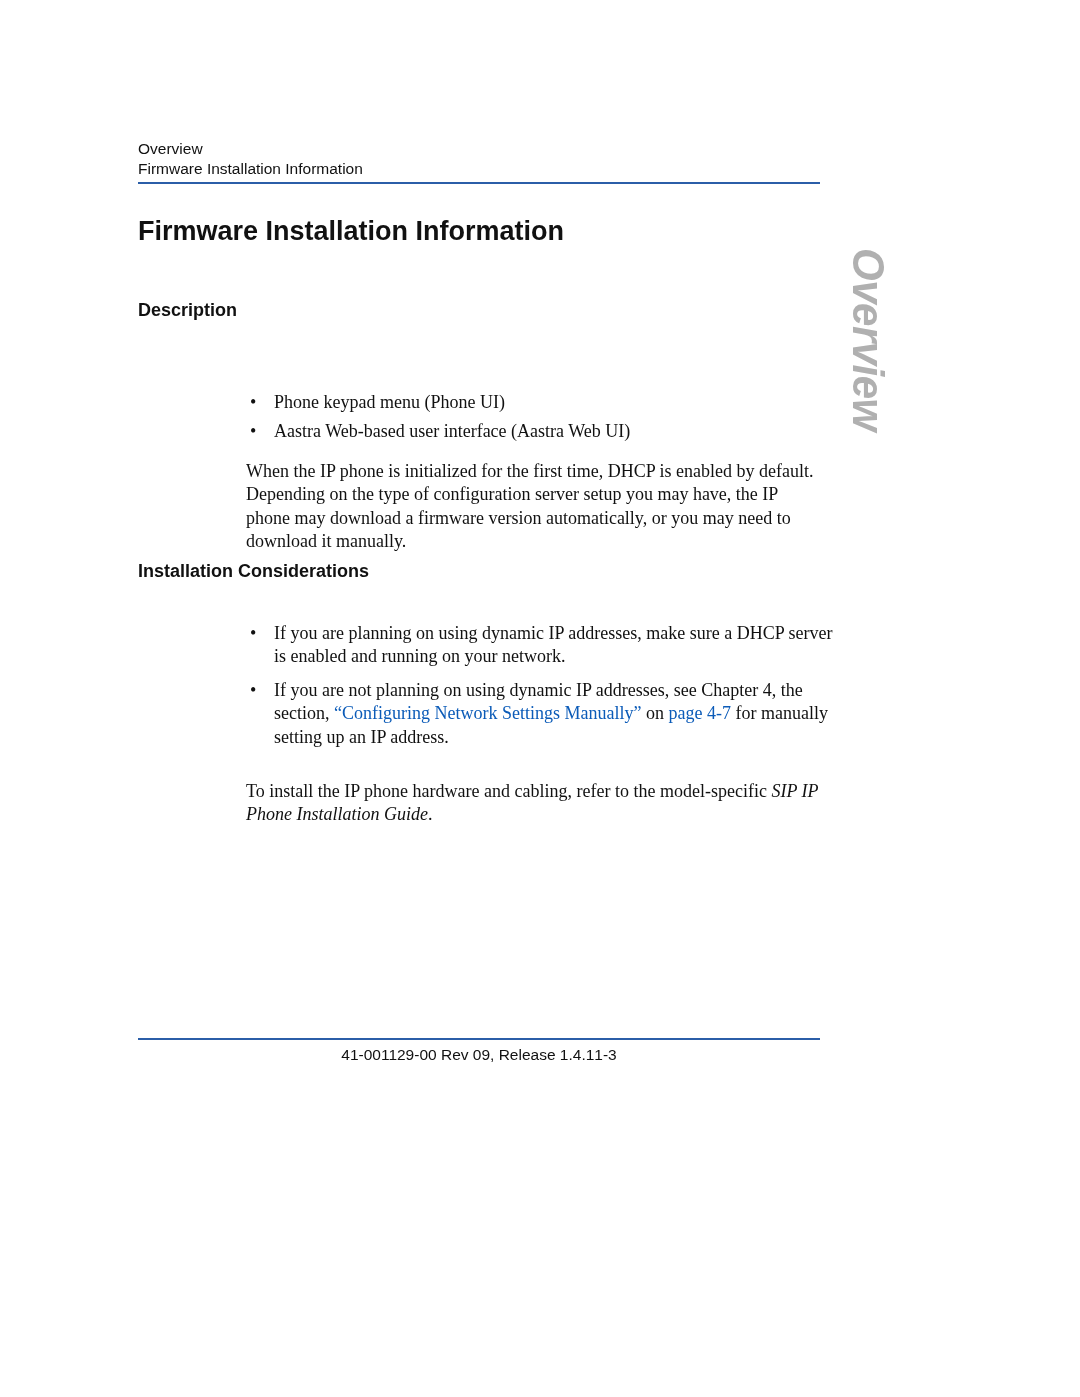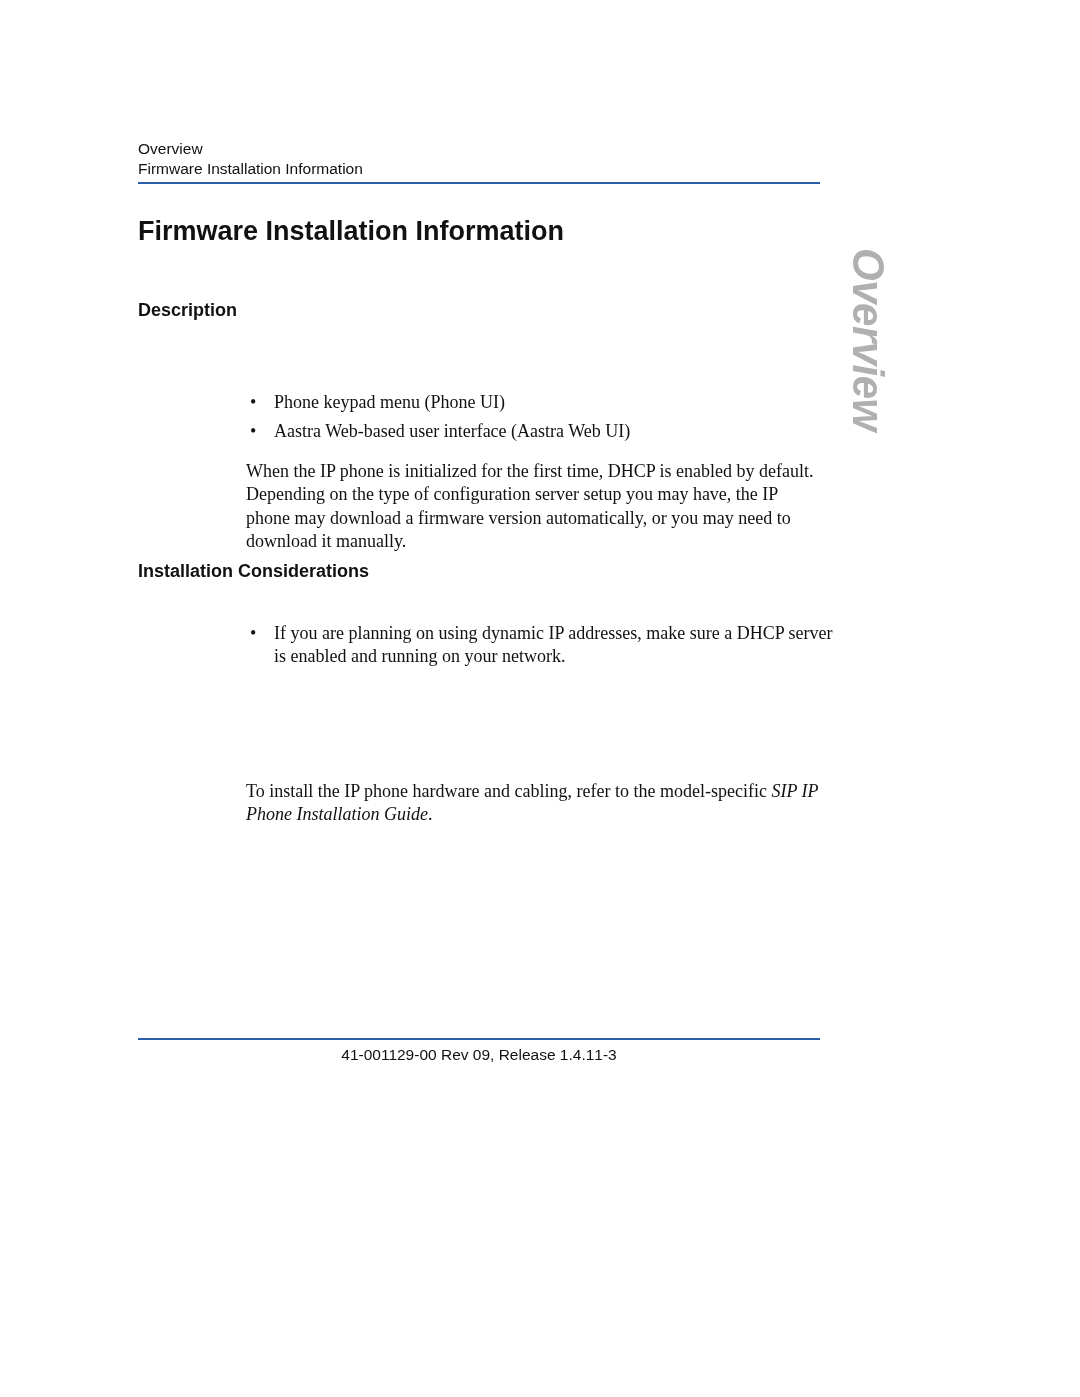--- a/index.html
+++ b/index.html
@@ -187,20 +187,23 @@
     <li>Aastra Web-based user interface (Aastra Web UI)</li>
   </ul>
 
   <div class="para p2">When the IP phone is initialized for the first time, DHCP is enabled by default. Depending on the type of configuration server setup you may have, the IP phone may download a firmware version automatically, or you may need to download it manually.</div>
 
   <div class="h2 cons">Installation Considerations</div>
 
 
   <ul class="b l2">
     <li>If you are planning on using dynamic IP addresses, make sure a DHCP server is enabled and running on your network.</li>
+    <li>
+      <span>If you are not planning on using dynamic IP addresses, see Chapter 4, the section, </span><a class="xref" href="#">“Configuring Network Settings Manually”</a><span> on </span><a class="xref" href="#">page 4-7</a><span> for manually setting up an IP address.</span>
+    </li>
   </ul>
 
   <div class="para p4">
     <span>To install the IP phone hardware and cabling, refer to the model-specific </span><span class="guide-title">SIP IP Phone Installation Guide</span><span>.</span>
   </div>
 
   <div class="botrule"></div>
   <div class="footer">
     <span>41-001129-00 Rev 09, Release 1.4.1</span>
     <span>1-3</span>

